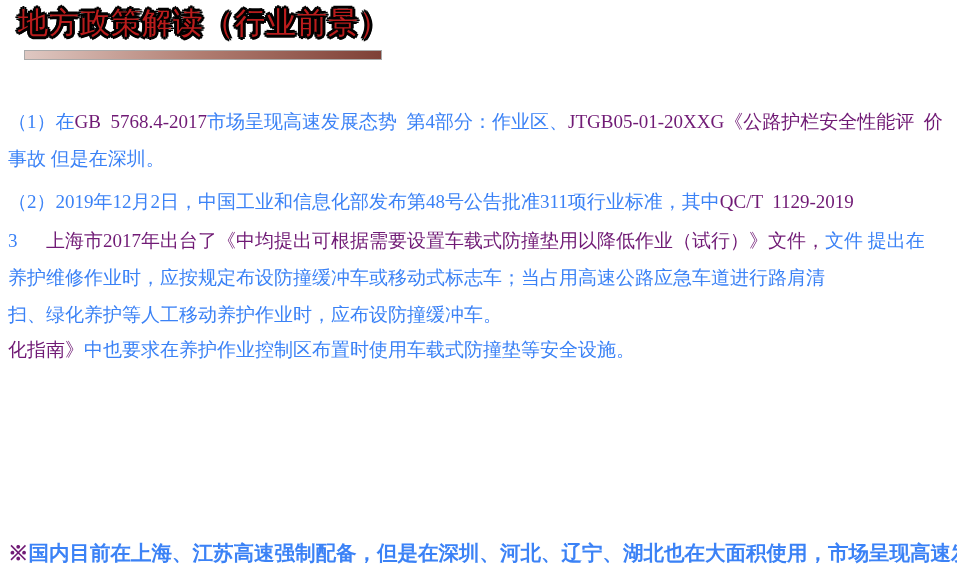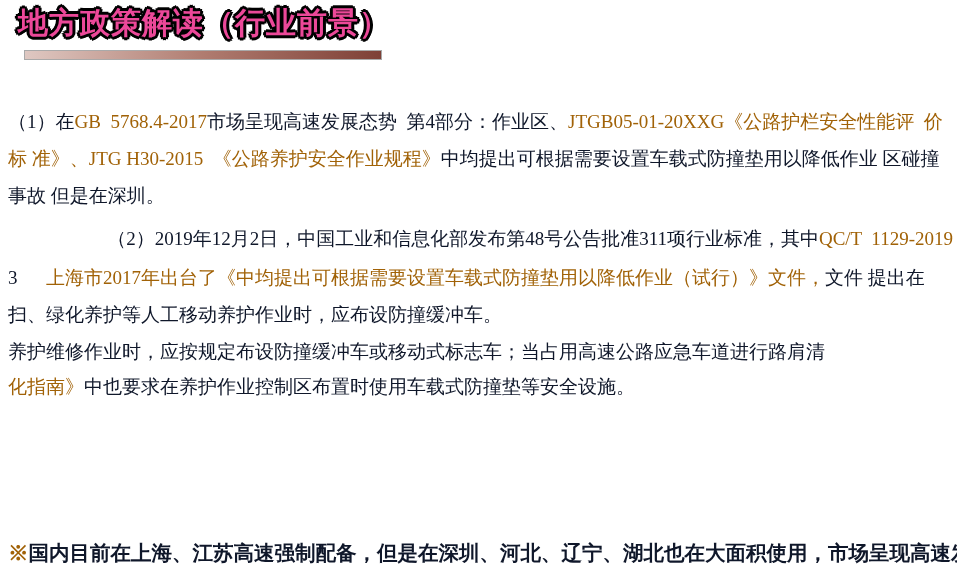--- a/index.html
+++ b/index.html
@@ -14,23 +14,23 @@
     background: #ffffff;
     overflow: hidden;
     font-family: "Liberation Serif", "DejaVu Serif", serif;
   }
   
   .title {
     position: absolute;
     left: 18px;
     top: 3px;
     font-size: 30px;
-    font-weight: bold;
+    font-weight: normal;
     letter-spacing: 1px;
-    color: #ec4899;
+    color: #b91c1c;
     white-space: pre;
     font-family: "DejaVu Sans", "Liberation Sans", sans-serif;
     text-shadow:
       -2px -2px 0 #000, 2px -2px 0 #000, -2px 2px 0 #000, 2px 2px 0 #000,
       -3px 0 0 #000, 3px 0 0 #000, 0 -3px 0 #000, 0 3px 0 #000,
       -2px 0 0 #000, 2px 0 0 #000, 0 -2px 0 #000, 0 2px 0 #000;
   }
   .divider {
     position: absolute;
     left: 24px;
@@ -40,35 +40,35 @@
     border: 1px solid #a9a9a9;
     background: linear-gradient(to right, #dfc8c2, #b07c70, #7e4036);
   }
   .content {
     position: absolute;
     left: 8px;
     top: 103px;
     width: 945px;
   }
   .para { margin: 0; }
-  .para-gap-1 { margin-top: 6px; text-align: right; }
+  .para-gap-1 { margin-top: 6px; }
   .para-gap-2 { margin-top: 2px; }
   .line {
     height: 37px;
     line-height: 37px;
     font-size: 19px;
     white-space: pre;
     color: #000000;
   }
   .para-tight .line {
     height: 33px;
     line-height: 33px;
   }
-  .c-red { color: #a16207; }
-  .c-black { color: #0f172a; }
+  .c-red { color: #701a75; }
+  .c-black { color: #3b82f6; }
   .footer {
     position: absolute;
     left: 8px;
     top: 538px;
     width: 945px;
     font-size: 20.5px;
     font-weight: bold;
     line-height: 30px;
     white-space: pre;
     color: #000000;
@@ -76,29 +76,28 @@
 </style>
 </head>
 <body>
 
 <div class="slide">
   <div class="title">地方政策解读（行业前景）</div>
   <div class="divider"></div>
   <div class="content">
       <div class="para">
         <div class="line"><span class="c-black">（1）在</span><span class="c-red">GB  5768.4-2017</span><span class="c-black">市场呈现高速发展态势  第4部分：作业区、</span><span class="c-red">JTGB05-01-20XXG《公路护栏安全性能评  价</span></div>
-        <div class="line"><span class="c-red">标 准》、JTG H30-2015  《公路养护安全作业规程》</span><span class="c-black">中均提出可根据需要设置车载式防撞垫用以降低作业 区碰撞</span></div>
         <div class="line"><span class="c-black">事故 但是在深圳。</span></div>
       </div>
       <div class="para para-gap-1">
         <div class="line"><span class="c-black">（2）2019年12月2日，中国工业和信息化部发布第48号公告批准311项行业标准，其中</span><span class="c-red">QC/T  1129-2019</span></div>
       </div>
       <div class="para para-gap-2">
         <div class="line"><span class="c-black">3      </span><span class="c-red">上海市2017年出台了《中均提出可根据需要设置车载式防撞垫用以降低作业（试行）》文件，</span><span class="c-black">文件 提出在</span></div>
+        <div class="line"><span class="c-black">养护维修作业时，应按规定布设防撞缓冲车或移动式标志车；当占用高速公路应急车道进行路肩清</span></div>
         <div class="line"><span class="c-black">扫、绿化养护等人工移动养护作业时，应布设防撞缓冲车。</span></div>
-        <div class="line"><span class="c-black">养护维修作业时，应按规定布设防撞缓冲车或移动式标志车；当占用高速公路应急车道进行路肩清</span></div>
       </div>
       <div class="para para-tight">
         <div class="line"><span class="c-red">化指南》</span><span class="c-black">中也要求在养护作业控制区布置时使用车载式防撞垫等安全设施。</span></div>
       </div>
     </div>
   <div class="footer"><span class="c-red">※</span><span class="c-black">国内目前在上海、江苏高速强制配备，但是在深圳、河北、辽宁、湖北也在大面积使用，市场呈现高速发展态势</span></div>
 </div>
 
 </body></html>

